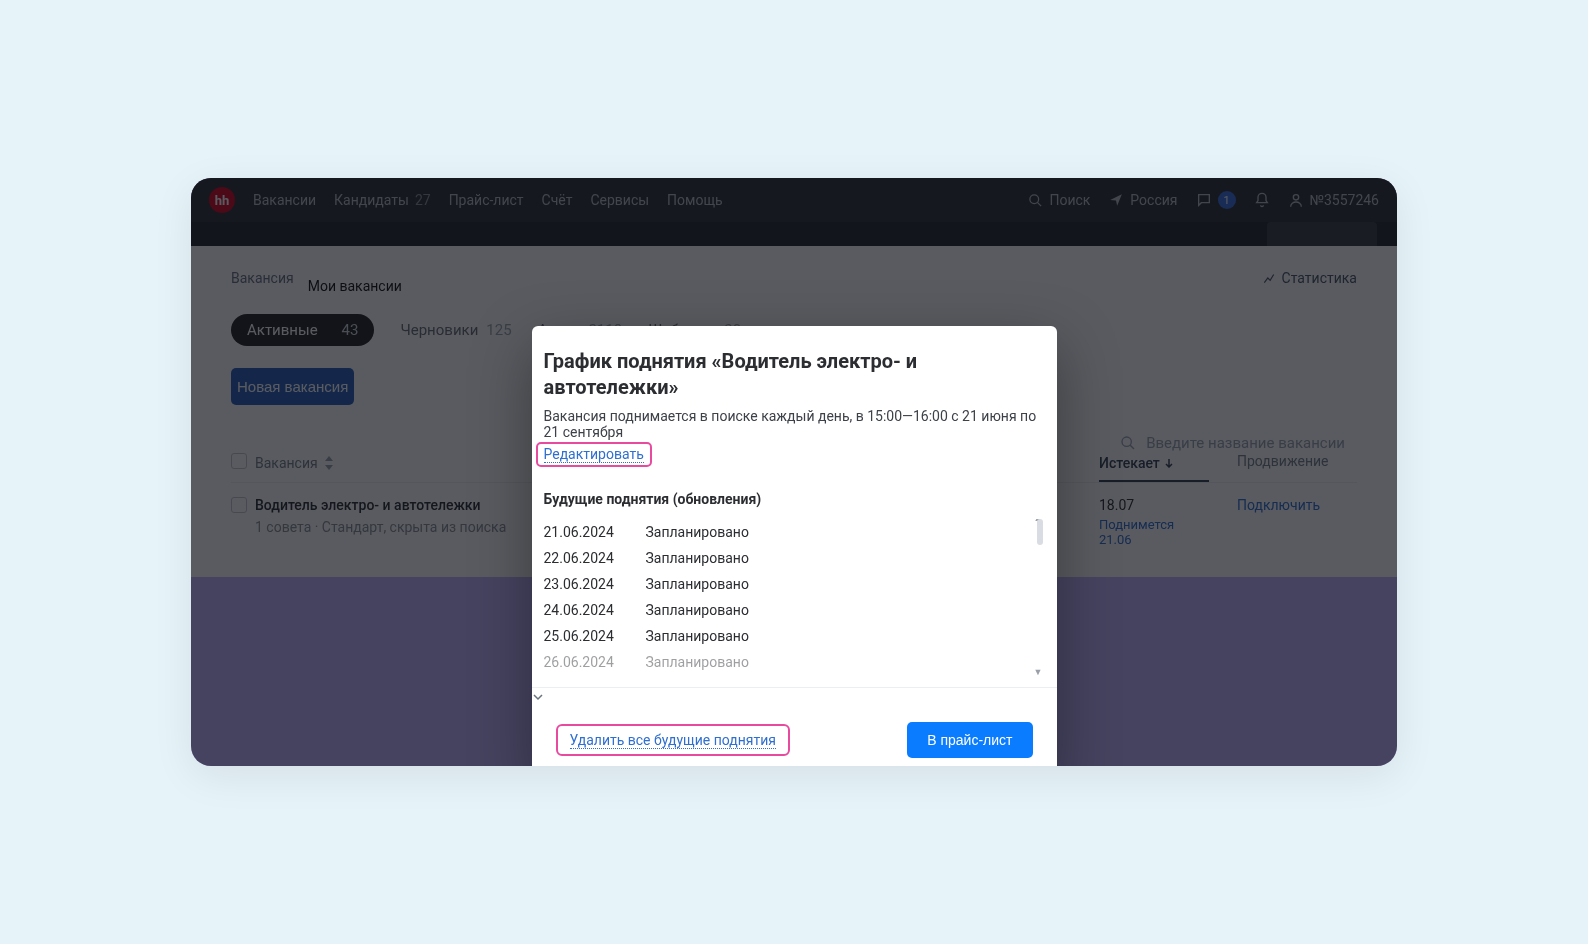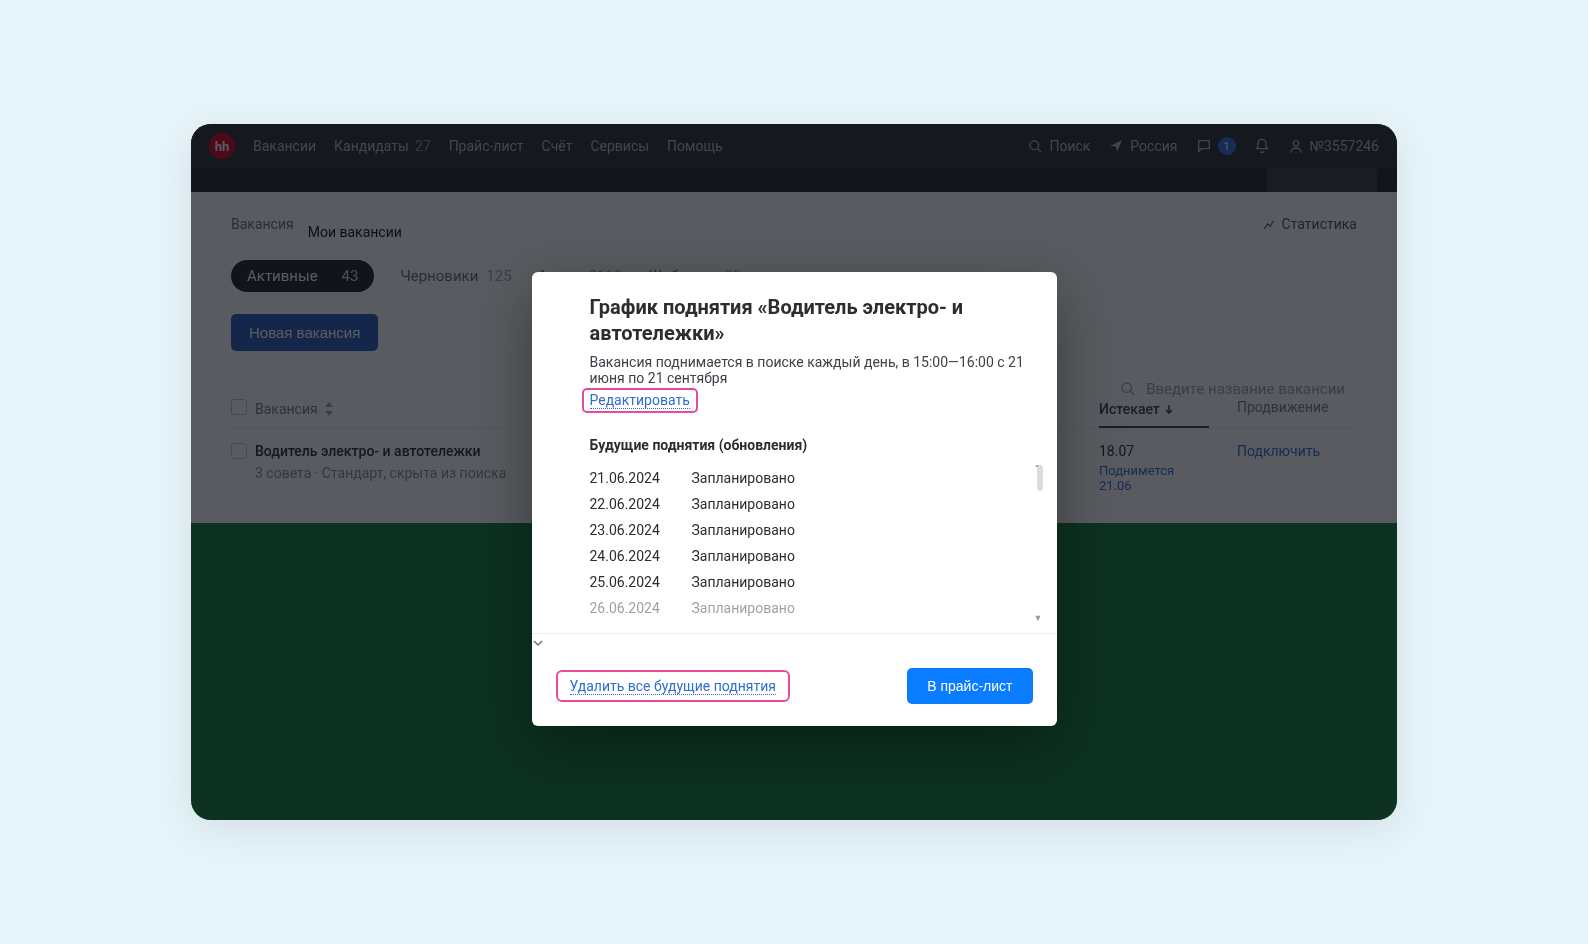--- a/index.html
+++ b/index.html
@@ -1,19 +1,19 @@
 <!DOCTYPE html>
 <html><head>
 <meta charset="utf-8">
 <style>
 * { margin: 0; padding: 0; box-sizing: border-box; }
 body { font-family: -apple-system, BlinkMacSystemFont, "Segoe UI", Roboto, Arial, sans-serif; background: #e6f3f8; width: 1588px; height: 944px; overflow: hidden; }
 
 .outer-wrap { width: 1588px; height: 944px; display: flex; align-items: center; justify-content: center; }
-.app-window { width: 1206px; height: 696px; background: #15803d; border-radius: 20px; overflow: hidden; position: relative; box-shadow: 0 10px 40px rgba(0,0,0,.08); }
+.app-window { width: 1206px; height: 588px; background: #c4b5fd; border-radius: 20px; overflow: hidden; position: relative; box-shadow: 0 10px 40px rgba(0,0,0,.08); }
 
 
 .topbar { height: 44px; background: #2f3136; display: flex; align-items: center; padding: 0 18px; gap: 18px; color: #b8bcc2; font-size: 14px; }
 .logo { width: 26px; height: 26px; border-radius: 50%; background: #d6001c; color: #fff; display: flex; align-items: center; justify-content: center; font-size: 13px; font-weight: 700; }
 .nav-item { display: flex; gap: 6px; align-items: center; cursor: pointer; }
 .nav-count { color: #8a9099; }
 .flex-spacer { flex: 1; }
 .topbar .icon { width: 16px; height: 16px; display: inline-flex; align-items: center; justify-content: center; }
 .badge-circle { width: 18px; height: 18px; border-radius: 50%; background: #3a6fe0; color:#fff; font-size:11px; display:flex; align-items:center; justify-content:center; }
 .tab-strip { height: 24px; background: #26282c; display:flex; justify-content:flex-end; padding-right:20px; }
@@ -26,21 +26,21 @@
 .stats-link { margin-left:auto; color: #4b5563; display:flex; gap:6px; align-items:center; }
 
 .tabs-row { display: flex; gap: 26px; align-items: center; margin-bottom: 22px; font-size: 15px; }
 .pill { padding: 7px 16px; border-radius: 22px; background:#232426; color:#fff; display:flex; gap:24px;align-items:flex-end; }
 .pill .cnt { color:#cfd3d8; }
 .tab-item { color:#6b6f76; display:flex; gap:8px; }
 .tab-item .cnt { color:#a0a4ab; }
 
 .notice-box { border:1px solid #e5e7eb; border-radius:4px; padding: 12px 16px; font-size:14px; color:#5d6470; margin-bottom: 40px; }
 
-.new-btn { background:#2b5fba; color:#fff; border:none; padding: 10px 18px; border-radius:5px; font-size:15px; cursor:pointer; }
+.new-btn { background:#2b5fba; color:#fff; border:none; padding: 10px 6px; border-radius:5px; font-size:15px; cursor:pointer; }
 
 .search-wrap { position:absolute; right:52px; top:256px; display:flex; align-items:center; gap:10px; color:#9ca3af; font-size:15px; }
 
 .table-head { margin-top: 48px; display:flex; font-size:14px; color:#7a808a; padding-bottom:10px; border-bottom:1px solid #eceef1; }
 .col-checkbox { width:24px; }
 .col-vac { flex: 0 0 350px; display:flex; gap:6px; align-items:center; }
 .col-mid { flex:1; }
 .col-expires { width: 110px; display:flex; gap:4px; align-items:center; color:#374151; font-weight:500; border-bottom: 2px solid #374151; padding-bottom:8px; margin-bottom:-10px; }
 .col-promo { width: 120px; margin-left: 28px; }
 
@@ -50,21 +50,21 @@
 .row .date-exp { font-size:14px; color:#2b2d31; }
 .row .date-sub { color:#2f6fd0; font-size:13px; margin-top:4px; }
 .row .promo-link { color:#2f6fd0; cursor:pointer; }
 
 .checkbox { width:16px; height:16px; border:1px solid #c4c8ce; border-radius:3px; display:inline-block; }
 
 
 .overlay { position:absolute; inset:0; background: rgba(10,14,20,.68); display:flex; align-items:flex-start; justify-content:center; padding-top:148px; }
 
 .modal { width: 525px; background:#fff; border-radius:6px; box-shadow: 0 20px 60px rgba(0,0,0,.35); font-size:14px; color:#2b2d31; overflow:hidden; }
-.modal-pad { padding: 22px 12px 12px; margin-left: 46px; }
+.modal-pad { padding: 22px 12px 12px; }
 .modal h2 { font-size: 20px; font-weight:700; line-height:1.3; margin-bottom:8px; }
 .modal .sub { color:#3d4148; }
 .modal .edit-link { color:#2f6fd0; border-bottom:1px dotted #2f6fd0; cursor:pointer; display:inline-block; }
 .hl-pink { border:2px solid #e84aa0; border-radius:5px; padding:2px 6px; margin-left:-8px; margin-top:2px; display:inline-block; }
 .section-title { font-weight:700; margin: 24px 0 12px; font-size:14px; }
 
 .sched-list { max-height: 172px; overflow:hidden; position:relative; }
 .sched-row { display:flex; gap:20px; padding: 5px 0; font-size:14px; }
 .sched-row .d { width: 82px; color:#2b2d31; }
 .sched-row .s { color:#2b2d31; }
@@ -223,21 +223,21 @@
               </svg>
             </span>
         </div>
         <div class="col-promo"><span>Продвижение</span></div>
       </div>
 
       <div class="row">
         <div class="col-checkbox"><span class="checkbox"></span></div>
         <div class="col-vac" style="display:block;flex:0 0 350px;">
           <div class="title">Водитель электро- и автотележки</div>
-          <div class="meta">3 совета · Стандарт, скрыта из поиска</div>
+          <div class="meta">1 совета · Стандарт, скрыта из поиска</div>
         </div>
         <div class="col-mid"></div>
         <div style="width:110px;">
           <div class="date-exp">18.07</div>
           <div class="date-sub">Поднимется 21.06</div>
         </div>
         <div class="col-promo"><span class="promo-link">Подключить</span></div>
       </div>
     </div>
 

